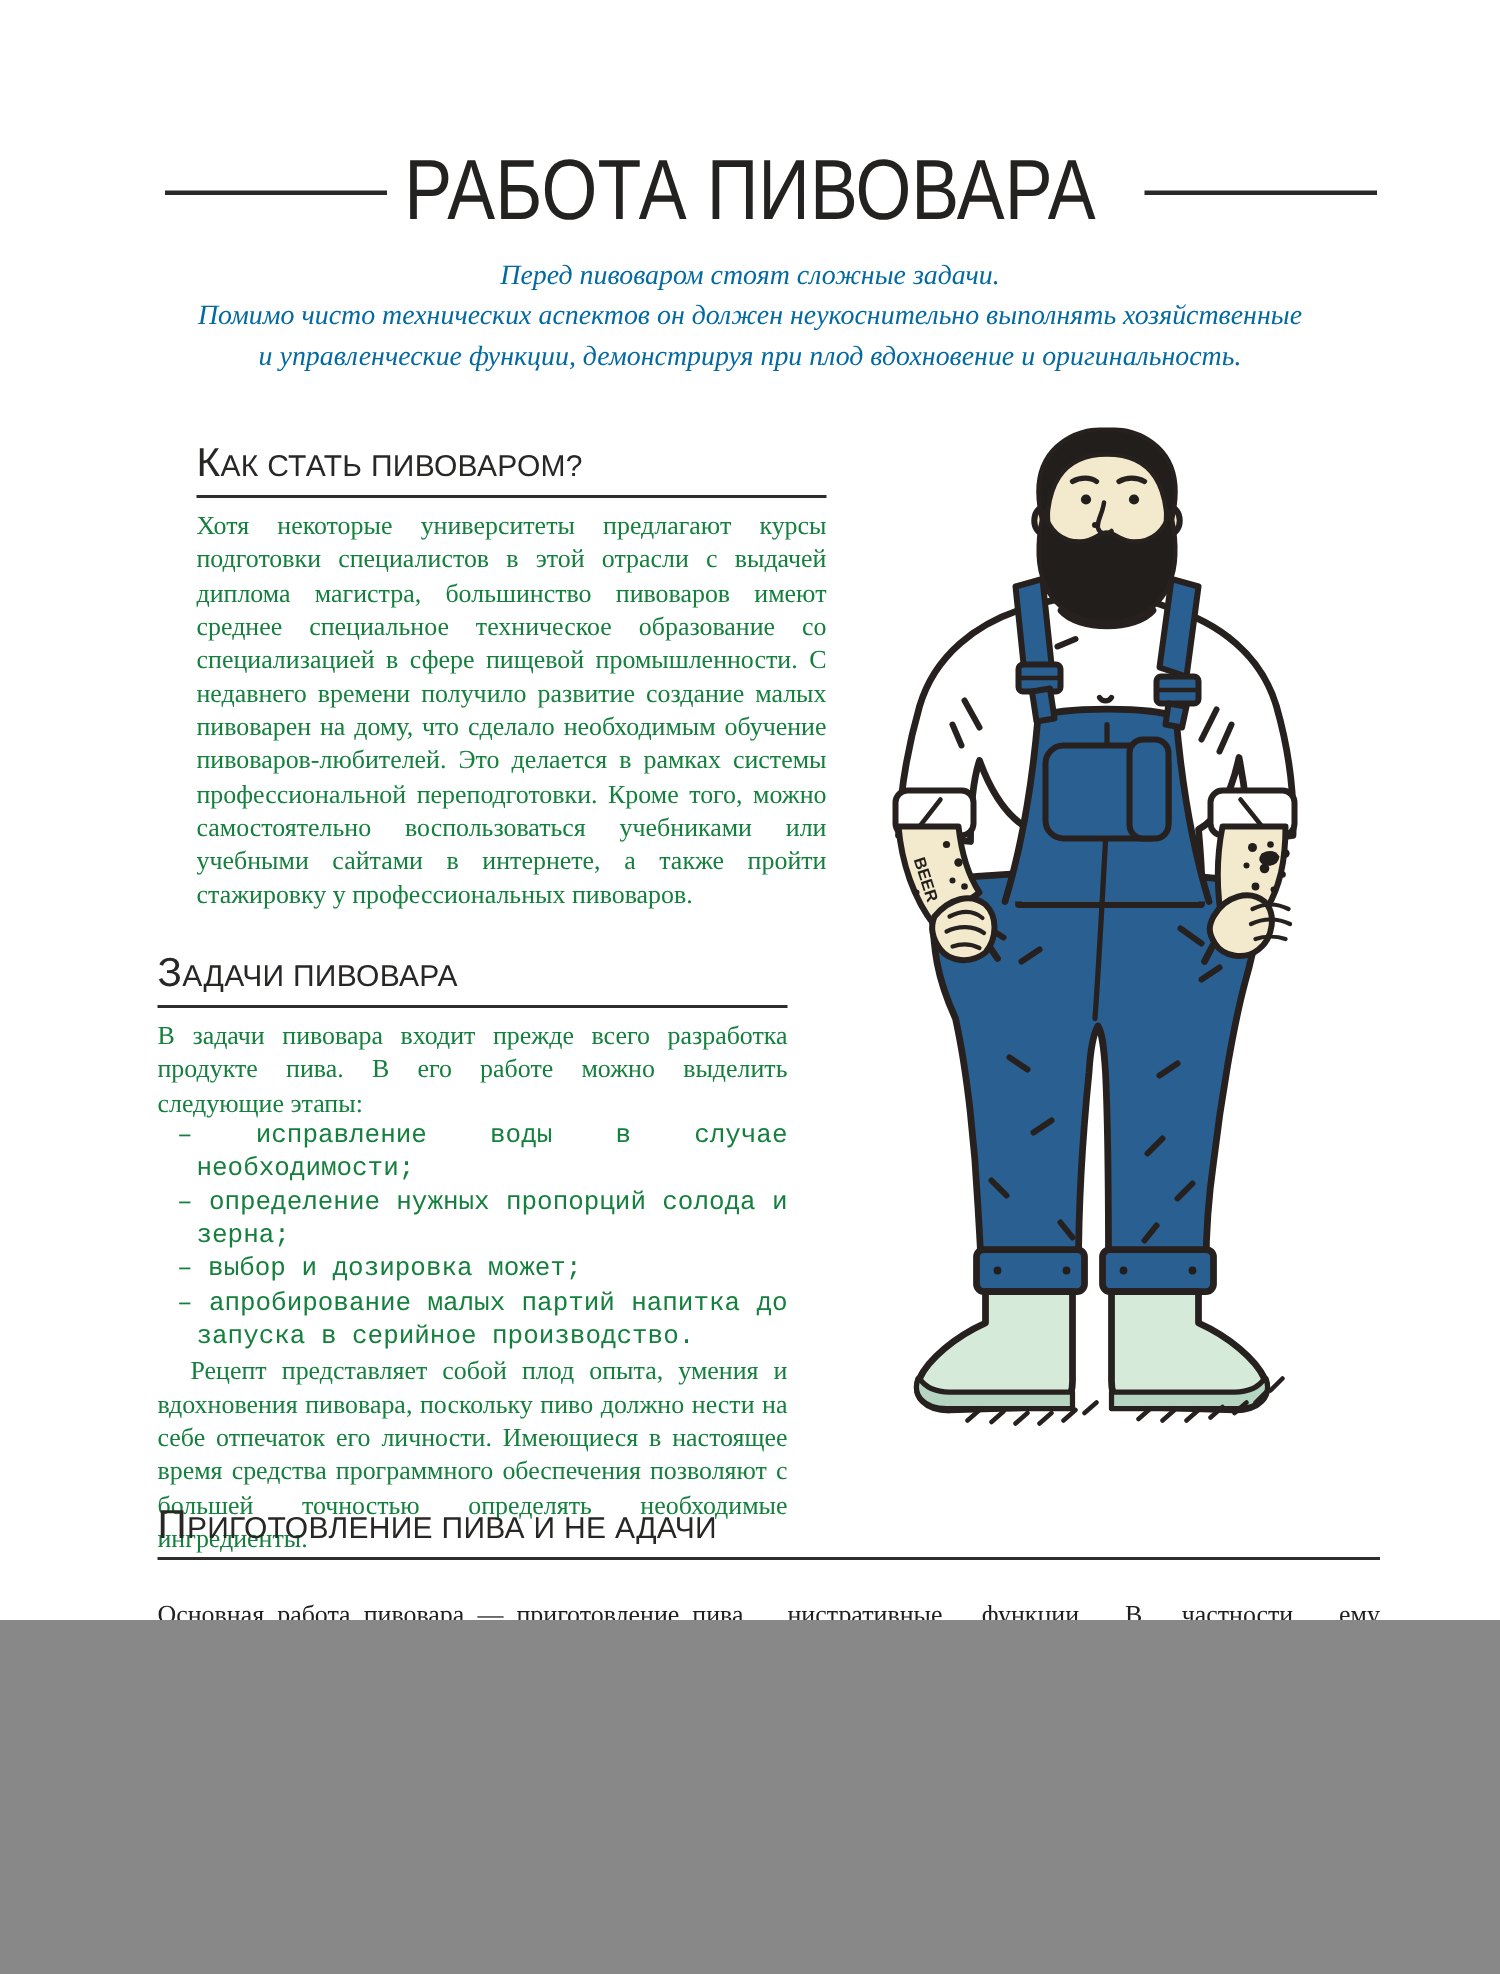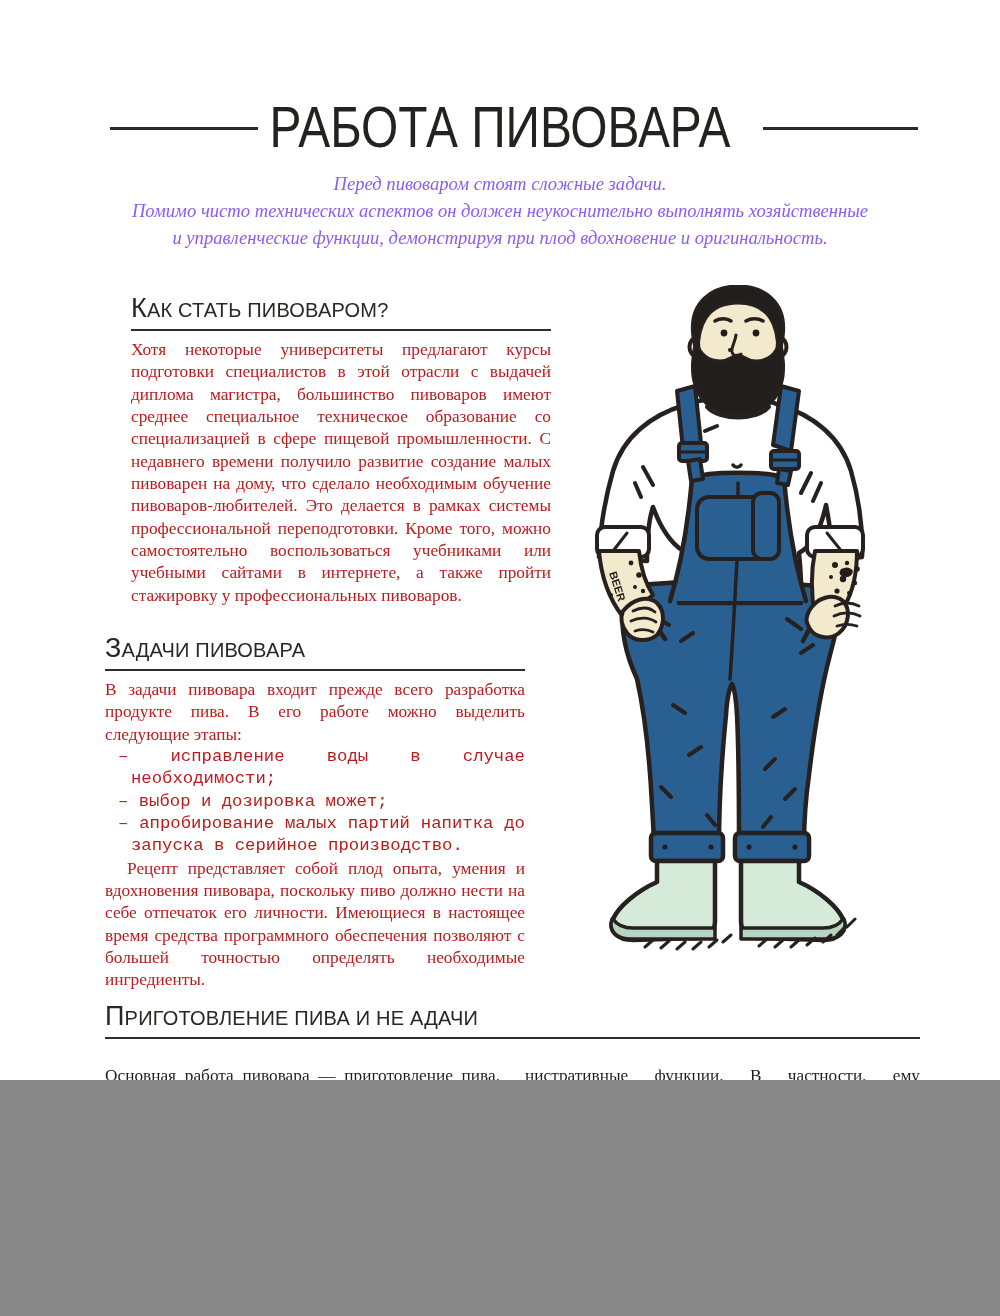--- a/index.html
+++ b/index.html
@@ -19,34 +19,34 @@
     transform:scaleX(0.84); transform-origin:50% 50%;
     white-space:nowrap; line-height:62px;
   }
   .title-rule { position:absolute; top:127px; height:3px; background:#2b2a29; }
   .title-rule.left  { left:110px; width:148px; }
   .title-rule.right { left:763px; width:155px; }
   
   .intro {
     position:absolute; top:170px; left:90px; width:820px;
     text-align:center; font-style:italic; font-size:18.6px; line-height:27px;
-    color:#8b5cf6;
+    color:#0369a1;
   }
   
   .section { position:absolute; }
   .sec-heading {
     font-family:"Liberation Sans","DejaVu Sans",sans-serif;
     font-weight:400; color:#282726; font-size:20px; letter-spacing:0.2px;
     line-height:28px; padding-bottom:5px; border-bottom:2px solid #2e2d2c;
     white-space:nowrap;
   }
   .sec-heading .initial { font-size:27px; }
   .body-text {
     margin-top:8px; font-size:17.3px; line-height:22.35px;
-    text-align:justify; color:#b91c1c;
+    text-align:justify; color:#15803d;
   }
   .body-text p { margin:0; }
   .indent-first { text-indent:22px; }
   ul.task-list { list-style:none;font-family:Liberation Mono, monospace; }
   ul.task-list li {
     margin-left:13px; padding-left:13px; text-indent:-13px;
     line-height:22.35px; text-align:justify;
   }
   #sec-become  { left:105px; top:294px; width:420px;margin-left:26px; }
   #sec-tasks   { left:105px; top:634px; width:420px; }
@@ -87,20 +87,21 @@
       <p>Хотя некоторые университеты предлагают курсы подготовки специалистов в этой отрасли с выдачей диплома магистра, большинство пивоваров имеют среднее специальное техническое образование со специализацией в сфере пищевой промышленности. С недавнего времени получило развитие создание малых пивоварен на дому, что сделало необходимым обучение пивоваров-любителей. Это делается в рамках системы профессиональной переподготовки. Кроме того, можно самостоятельно воспользоваться учебниками или учебными сайтами в интернете, а также пройти стажировку у профессиональных пивоваров.</p>
     </div>
   </div>
 
   <div class="section" id="sec-tasks">
     <h2 class="sec-heading"><span class="initial">З</span><span>АДАЧИ ПИВОВАРА</span></h2>
     <div class="body-text">
       <p>В задачи пивовара входит прежде всего разработка продукте пива. В его работе можно выделить следующие этапы:</p>
       <ul class="task-list">
         <li>– исправление воды в случае необходимости;</li>
+        <li>– определение нужных пропорций солода и зерна;</li>
         <li>– выбор и дозировка может;</li>
         <li>– апробирование малых партий напитка до запуска в серийное производство.</li>
       </ul>
       <p class="indent-first">Рецепт представляет собой плод опыта, умения и вдохновения пивовара, поскольку пиво должно нести на себе отпечаток его личности. Имеющиеся в настоящее время средства программного обеспечения позволяют с большей точностью определять необходимые ингредиенты.</p>
     </div>
   </div>
 
   <svg class="figure" viewBox="0 0 320 700" width="322" height="700" xmlns="http://www.w3.org/2000/svg">
     <g stroke="#26211f" stroke-linejoin="round" stroke-linecap="round" fill="none">
 

